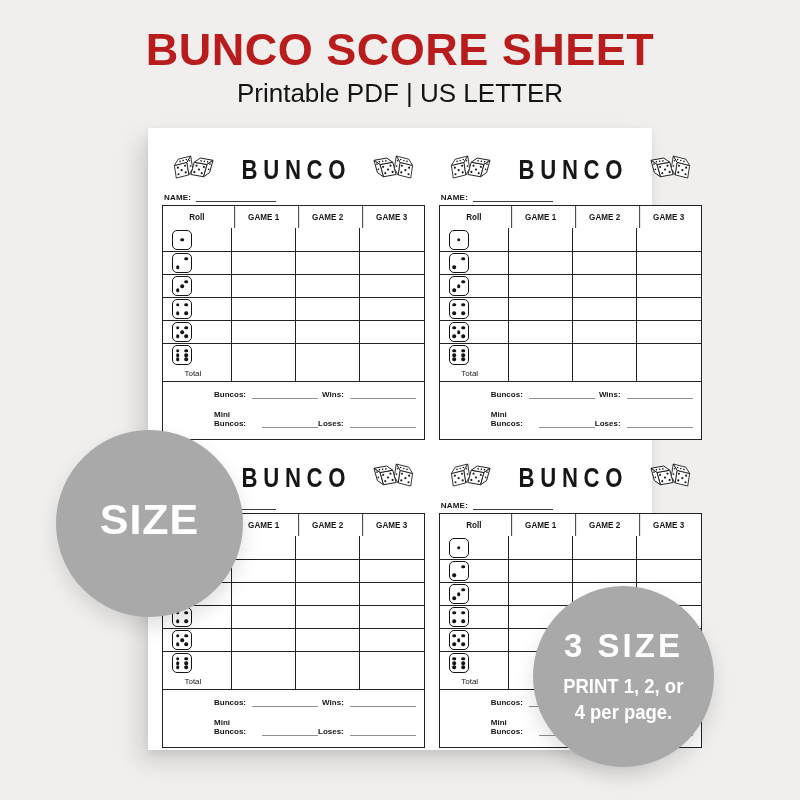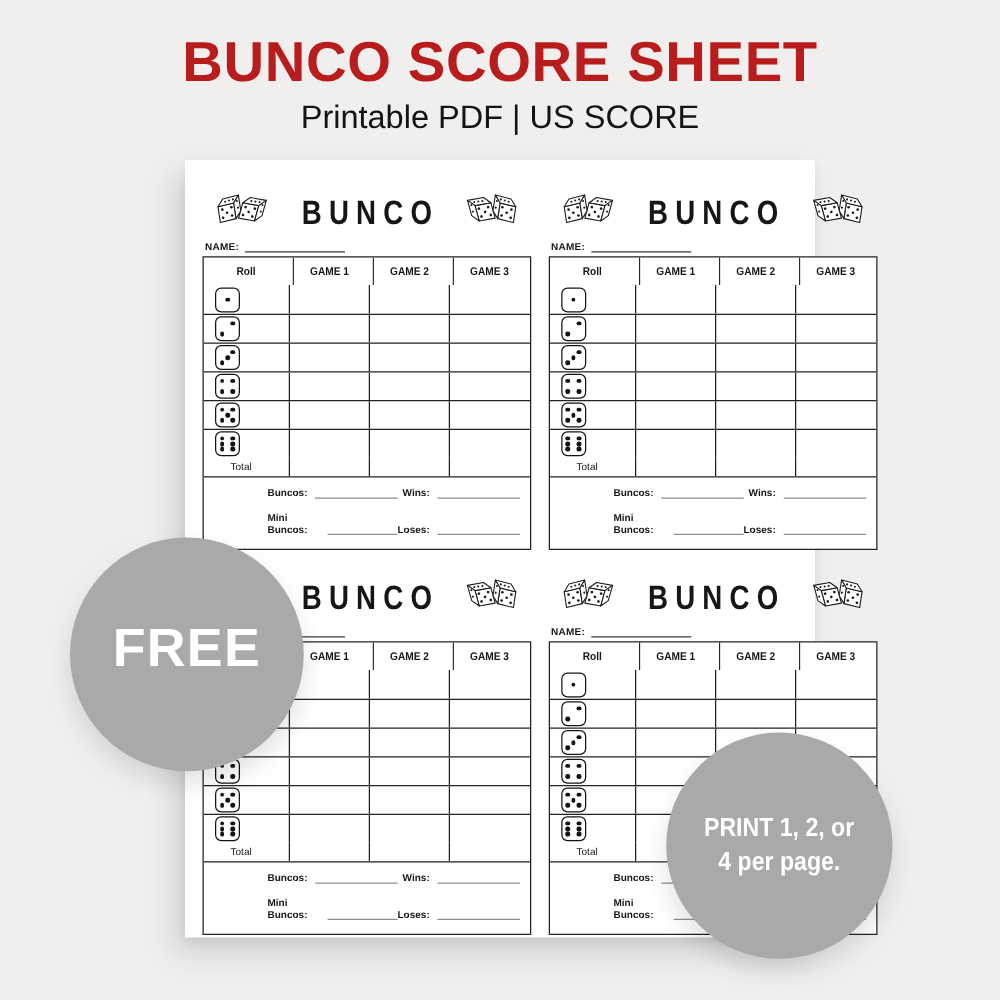--- a/index.html
+++ b/index.html
@@ -107,21 +107,21 @@
             <circle cx="26" cy="8.5" r="1.3"></circle>
           <circle cx="31" cy="10.5" r="1.3"></circle>
             <circle cx="32.5" cy="19" r="1.3"></circle>
         </g>
       </g>
     </g>
   </defs>
 </svg>
 
 <div class="main-title">BUNCO SCORE SHEET</div>
-<div class="main-subtitle">Printable PDF | US SCORE</div>
+<div class="main-subtitle">Printable PDF | US LETTER</div>
 
 <div class="sheet">
   <div class="sheet-grid">
   <div class="card">
     <div class="card-head">
       <svg class="dice" viewBox="0 0 70 52">
             <use href="#dicepair"></use>
           </svg>
       <span class="bunco-title">BUNCO</span>
       <svg class="dice mir" viewBox="0 0 70 52">
@@ -650,19 +650,20 @@
             <span class="fline"></span>
           </span>
         </div>
       </div>
     </div>
   </div>
 </div>
 </div>
 
 <div class="badge badge-free">
-  <div class="free-l1">FREE</div>
+  <div class="free-l1">SIZE</div>
 </div>
 
 <div class="badge badge-size">
+  <div class="size-l1">3 SIZE</div>
   <div class="size-sub">PRINT 1, 2, or</div>
   <div class="size-sub">4 per page.</div>
 </div>
 
 </body></html>

